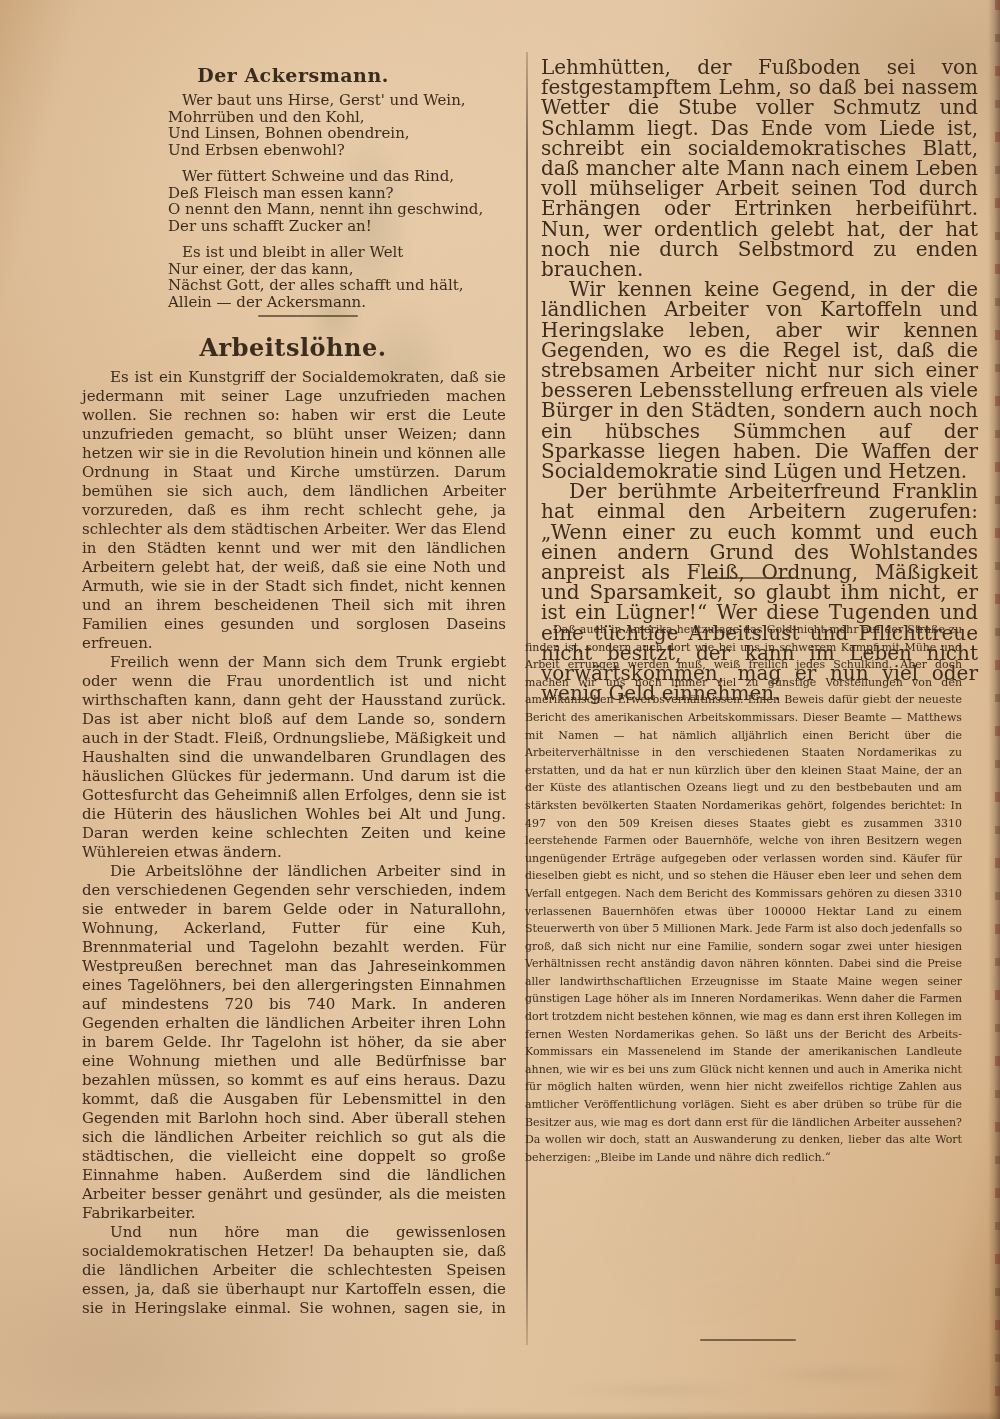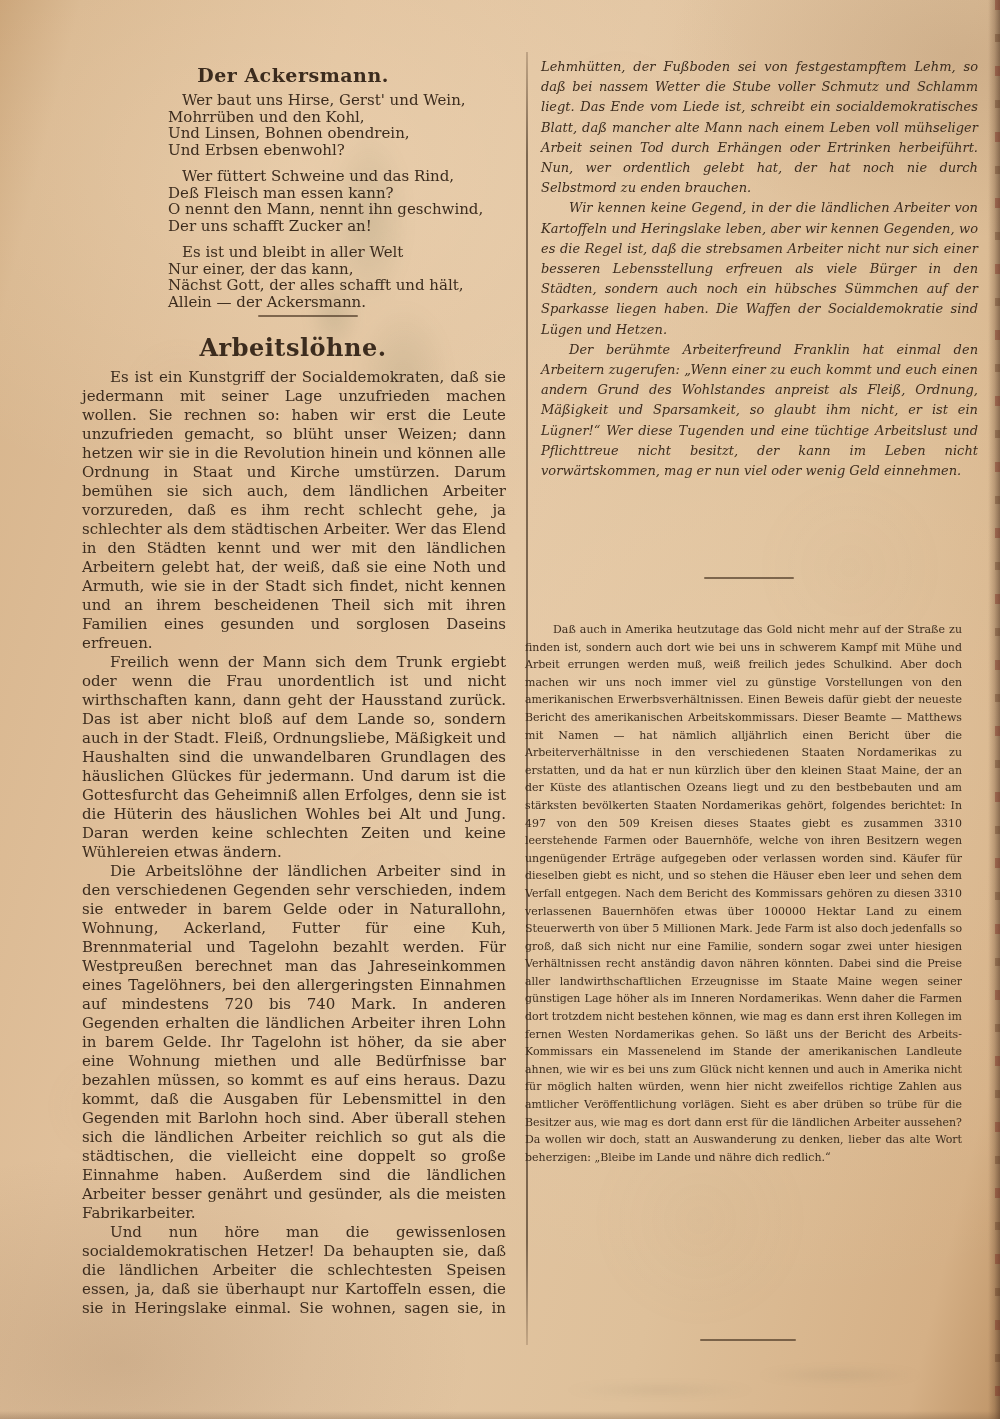--- a/index.html
+++ b/index.html
@@ -71,21 +71,21 @@
   .poem-title{left:63px; top:64px; width:460px; font-size:19px;}
   .poem{left:168px; top:92px; width:330px; font-size:15px; line-height:16.5px;}
   .stanza{margin:0 0 10px 0;}
   .stanza .first{display:block; text-indent:14px;}
   .stanza span{display:block;}
   .art-title{left:63px; top:333px; width:460px; font-size:24px;text-align:center;}
   .left-body{left:82px; top:368px; width:424px; font-size:15px; line-height:19px; text-align:justify;}
   .left-body p, .right-a p, .right-d p{margin:0; text-indent:28px;}
   .left-body p.noindent, .right-a p.noindent{text-indent:0;}
   p.cont-end{text-align-last:justify;}
-  .right-a{left:541px; top:57px; width:437px; font-size:13px; line-height:20.2px; text-align:justify;font-style:italic;}
+  .right-a{left:541px; top:57px; width:437px; font-size:20px; line-height:20.2px; text-align:justify;}
   .right-title{left:541px; top:597px; width:437px; font-size:19px;}
   .right-d{left:525px; top:621px; width:437px; font-size:11px; line-height:17.6px; text-align:justify;}
 </style>
 </head>
 <body>
 
 <div class="page">
   <div class="grain"></div>
   <div class="ghost g1"></div>
   <div class="ghost g2"></div>

